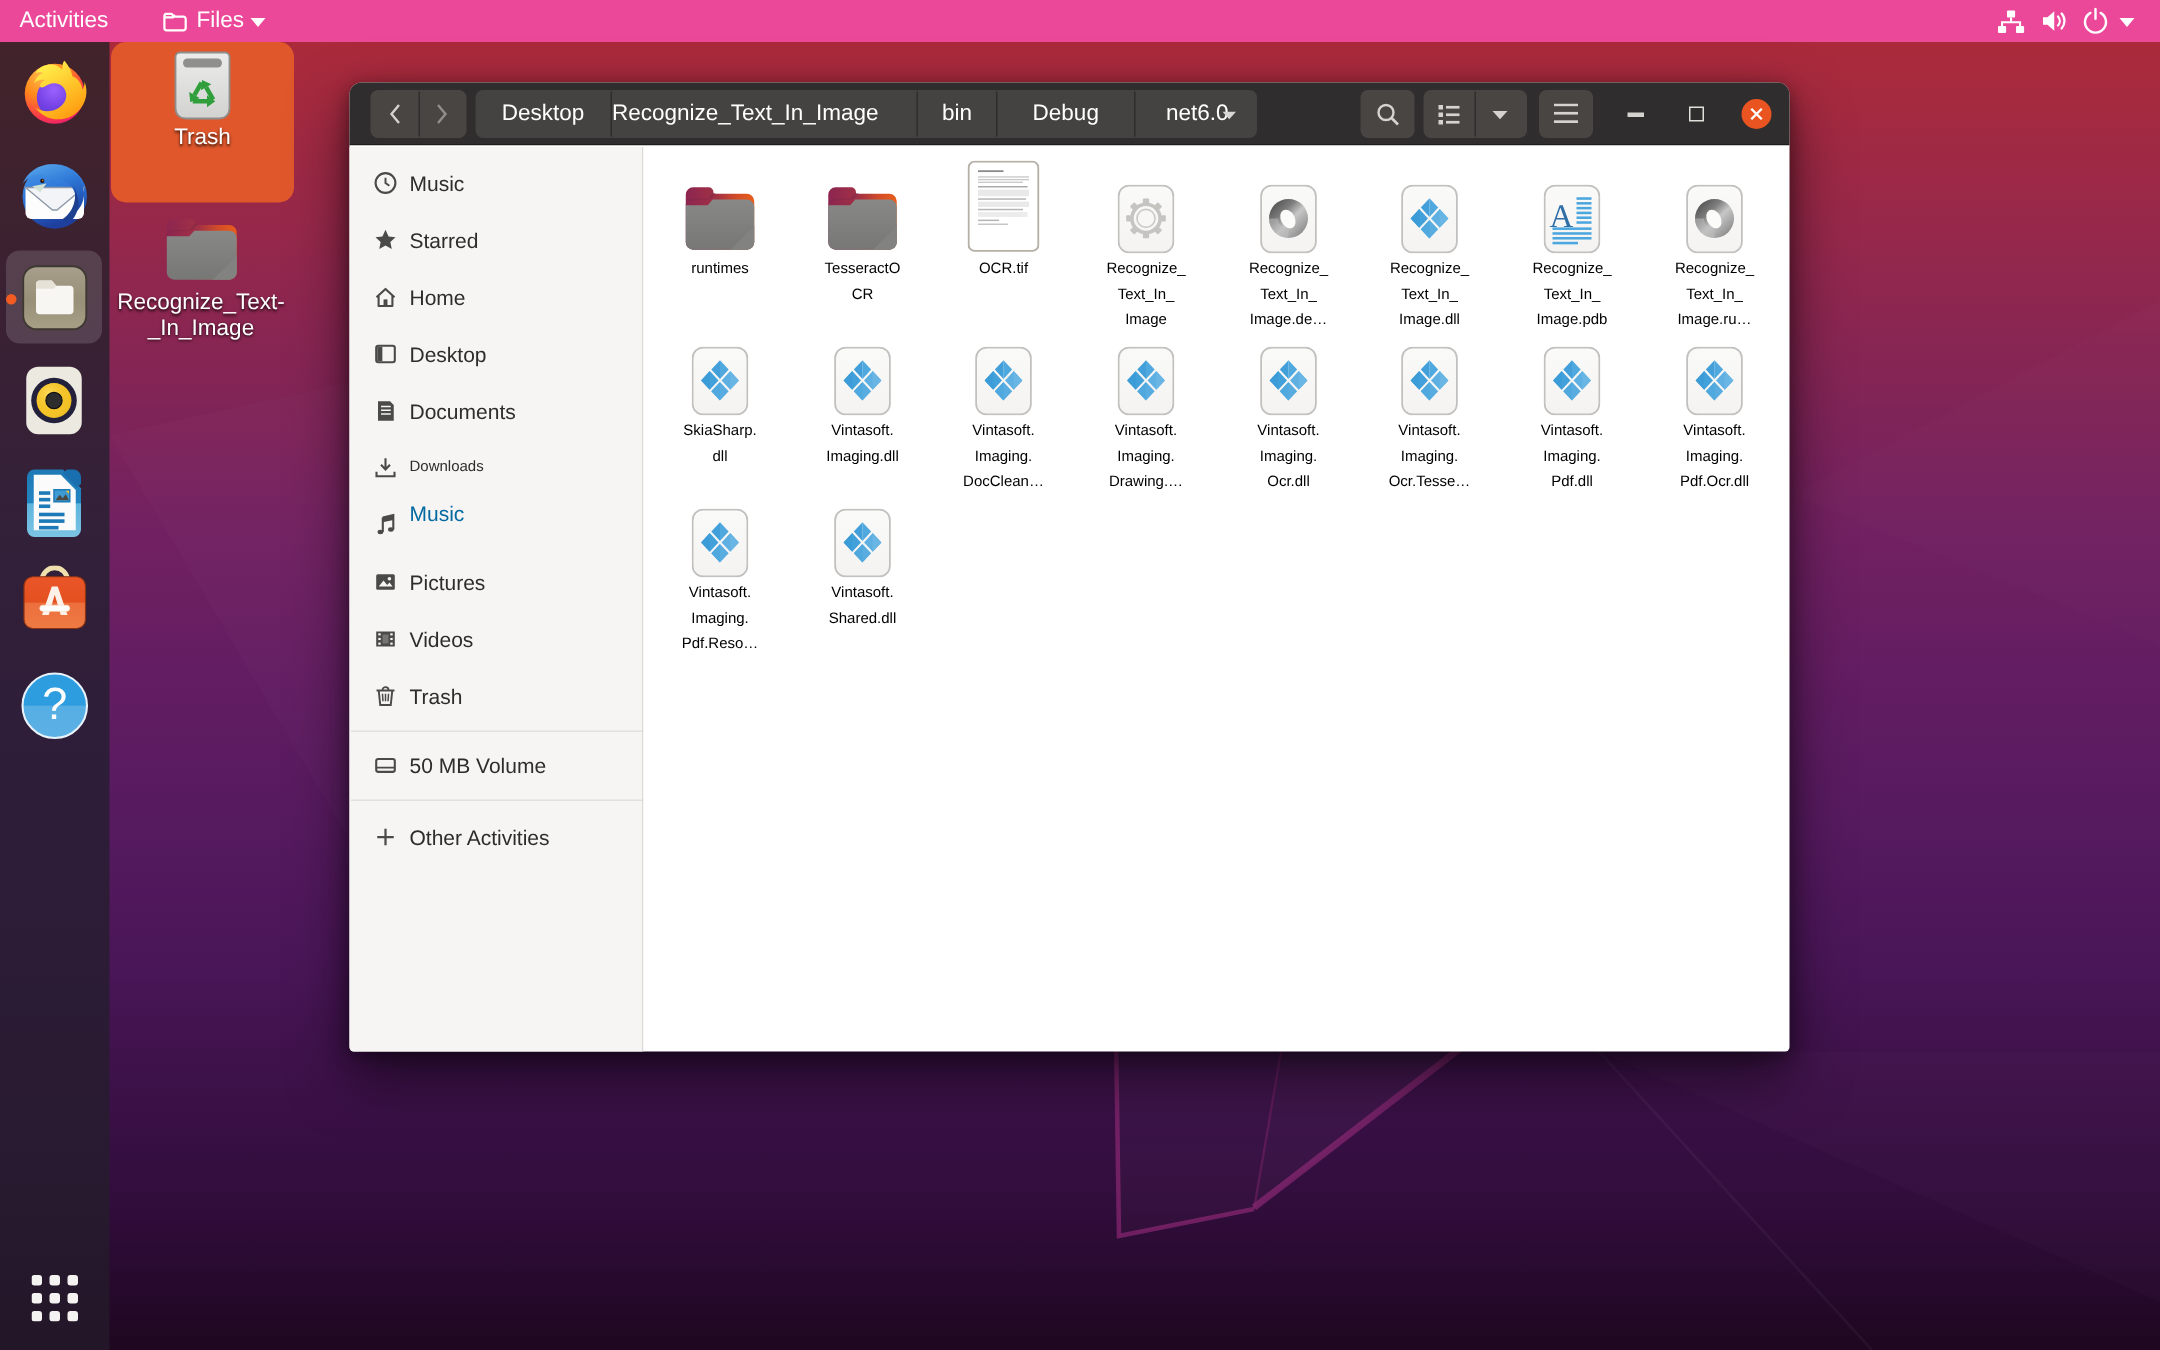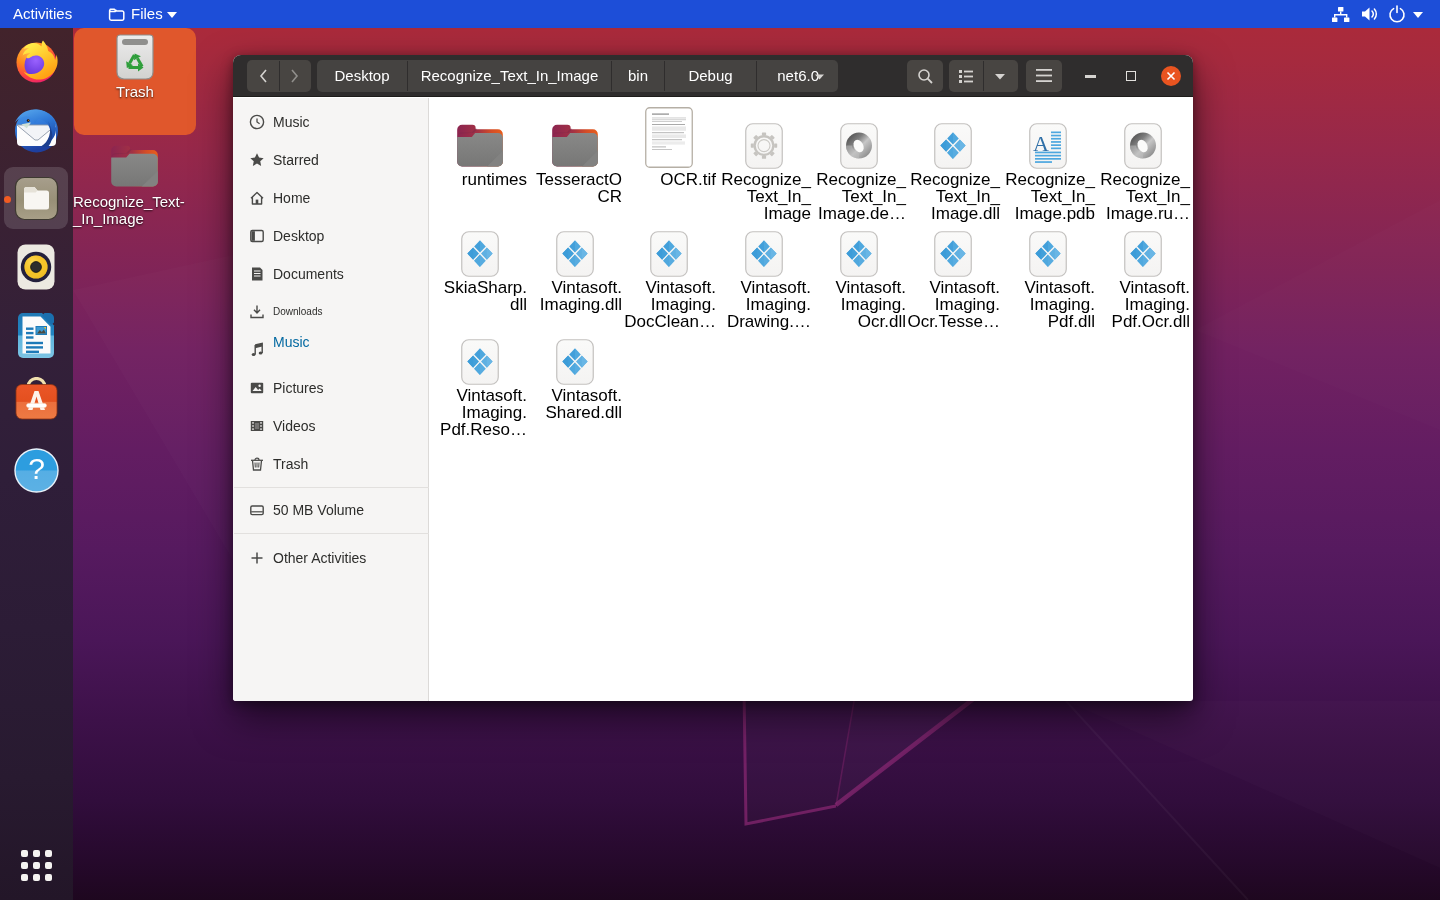--- a/index.html
+++ b/index.html
@@ -1,36 +1,36 @@
 <!DOCTYPE html>
 <html><head><meta charset="utf-8">
 <style>
 *{margin:0;padding:0;box-sizing:border-box}
 html,body{width:1440px;height:900px;overflow:hidden}
 body{font-family:"Liberation Sans",sans-serif;position:relative;
 background:
  linear-gradient(180deg,#ae2a38 0px,#a62a3e 60px,#97284a 150px,#842555 250px,#722161 350px,#631d62 450px,#561a5f 550px,#4a1658 640px,#3d1149 720px,#310d3c 800px,#26092c 860px,#1e071f 900px);
 }
 .abs{position:absolute}
-.lbl{position:absolute;width:94px;text-align:right;font-size:17px;line-height:17px;color:#000;word-wrap:break-word}
+.lbl{position:absolute;width:94px;text-align:center;font-size:10px;line-height:17px;color:#000;word-wrap:break-word}
 </style></head><body>
 
 <svg class="abs" style="left:0;top:0" width="1440" height="900" viewBox="0 0 1440 900">
  <polygon points="1066,701 1440,868 1440,701" fill="rgba(255,255,255,0.014)"></polygon>
  <polygon points="1195,330 1440,200 1440,430" fill="rgba(255,255,255,0.013)"></polygon>
  <polygon points="73,290 233,255 233,560" fill="rgba(255,255,255,0.015)"></polygon>
  <polygon points="744,690 746,824 836,806 857,690" fill="rgba(255,255,255,0.018)"></polygon>
  <polygon points="857,690 836,806 985,690" fill="rgba(255,255,255,0.028)"></polygon>
  <polyline points="744,690 746,824 836,806" fill="none" stroke="#8b2874" stroke-width="3" opacity="0.7"></polyline>
  <line x1="836" y1="806" x2="856" y2="690" stroke="#87266f" stroke-width="1.5" opacity="0.45"></line>
  <line x1="836" y1="805" x2="985" y2="690" stroke="#8b2874" stroke-width="4.5" opacity="0.7"></line>
  <line x1="1066" y1="701" x2="1248" y2="900" stroke="rgba(255,255,255,0.04)" stroke-width="2"></line>
 </svg>
 
-<div class="abs" style="left:0;top:0;width:1440px;height:28px;background:#1d4ed8;color:#fff">
+<div class="abs" style="left:0;top:0;width:1440px;height:28px;background:#ec4899;color:#fff">
  <div class="abs" style="left:13px;top:0;height:28px;line-height:28px;font-size:15px">Activities</div>
  <svg class="abs" style="left:108px;top:6px" width="17" height="16" viewBox="0 0 17 16">
    <path d="M2.2 3.2 h4.2 l1.6 1.8 h6.2 a1.6 1.6 0 0 1 1.6 1.6 v6 a1.6 1.6 0 0 1 -1.6 1.6 h-11 a1.6 1.6 0 0 1 -1.6-1.6 v-8 a1.6 1.6 0 0 1 1.6-1.4 z M2.2 5.6 h5 l1.5-1.6" fill="none" stroke="#fff" stroke-width="1.5" stroke-linejoin="round"></path>
  </svg>
  <div class="abs" style="left:131px;top:0;height:28px;line-height:28px;font-size:15px">Files</div>
  <svg class="abs" style="left:166px;top:11px" width="12" height="8" viewBox="0 0 12 8">
       <polygon points="1,1 11,1 6,7" fill="#fff"></polygon>
     </svg>
  <svg class="abs" style="left:1331px;top:6px" width="19" height="17" viewBox="0 0 19 17">
    <g fill="#fff">
@@ -241,40 +241,40 @@
    <path d="M2 14.5 l13.5 0 l3-3.5 h21 a4.5 4.5 0 0 1 4.5 4.5 v21.5 a4.5 4.5 0 0 1 -4.5 4.5 h-33 a4.5 4.5 0 0 1 -4.5-4.5 z" fill="url(#fbody)"></path>
    <path d="M2 15 a4.5 4.5 0 0 1 4.5-4.5 h9 l3-3.5 h2 l-3.2 3.8 l-12.8 0.7 l-2.5 2 z" fill="#7c2a47" opacity="0.5"></path>
    <path d="M44 27 v10 a4.5 4.5 0 0 1 -4.5 4.5 h-10 z" fill="#828281"></path>
   </symbol>
  </defs>
 </svg>
 
 <svg class="abs" style="left:109px;top:142px" width="51" height="45">
     <use href="#folder" width="51" height="45"></use>
   </svg>
-<div class="abs" style="left:73px;top:194px;width:122px;color:#fff;font-size:15px;line-height:16.5px;text-shadow:0 1px 2px rgba(0,0,0,0.85)">Recognize_Text-<br>_In_Image</div>
+<div class="abs" style="left:73px;top:194px;width:122px;text-align:center;color:#fff;font-size:15px;line-height:16.5px;text-shadow:0 1px 2px rgba(0,0,0,0.85)">Recognize_Text-<br>_In_Image</div>
 
 <div class="abs" style="left:233px;top:55px;width:960px;height:646px;border-radius:8px 8px 3px 3px;box-shadow:0 16px 38px rgba(0,0,0,0.55),0 3px 12px rgba(0,0,0,0.4);background:#fff">
 
  <div class="abs" style="left:0;top:0;width:960px;height:42px;background:#2f2d2d;border-radius:8px 8px 0 0;border-bottom:1px solid #1e1c1a"></div>
 
  <div class="abs" style="left:14px;top:5px;width:64px;height:32px;background:#484542;border-radius:5px"></div>
  <div class="abs" style="left:46px;top:6px;width:1px;height:30px;background:#2f2d2d"></div>
  <svg class="abs" style="left:25px;top:13px" width="10" height="16" viewBox="0 0 10 16">
       <path d="M8 2 L3 8 L8 14" fill="none" stroke="#d5d3d0" stroke-width="1.6"></path>
     </svg>
  <svg class="abs" style="left:57px;top:13px" width="10" height="16" viewBox="0 0 10 16">
       <path d="M2 2 L7 8 L2 14" fill="none" stroke="#918f8c" stroke-width="1.6"></path>
     </svg>
 
  <div class="abs" style="left:84px;top:5px;width:521px;height:32px;background:#454341;border-radius:5px"></div>
  <div class="abs" style="left:84px;top:5px;width:521px;height:32px;font-size:15px;color:#fff">
    <div class="abs" style="left:0;top:0;width:90px;height:32px;line-height:32px;text-align:center">Desktop</div>
    <div class="abs" style="left:90px;top:1px;width:1px;height:30px;background:#2f2d2d"></div>
-   <div class="abs" style="left:91px;top:0;width:203px;height:48px;line-height:32px;text-align:center">Recognize_Text_In_Image</div>
+   <div class="abs" style="left:91px;top:0;width:203px;height:48px;line-height:32px;text-align:left">Recognize_Text_In_Image</div>
    <div class="abs" style="left:294px;top:1px;width:1px;height:30px;background:#2f2d2d"></div>
    <div class="abs" style="left:295px;top:0;width:52px;height:28px;line-height:32px;text-align:center">bin</div>
    <div class="abs" style="left:347px;top:1px;width:1px;height:30px;background:#2f2d2d"></div>
    <div class="abs" style="left:348px;top:0;width:91px;height:32px;line-height:32px;text-align:center">Debug</div>
    <div class="abs" style="left:439px;top:1px;width:1px;height:30px;background:#2f2d2d"></div>
    <div class="abs" style="left:440px;top:0;width:62px;height:32px;line-height:32px;text-align:right">net6.0</div>
    <svg class="abs" style="left:497px;top:13px" width="11" height="8" viewBox="0 0 11 8">
         <polygon points="1,1.5 10,1.5 5.5,6.5" fill="#d8d6d3"></polygon>
       </svg>
  </div>

